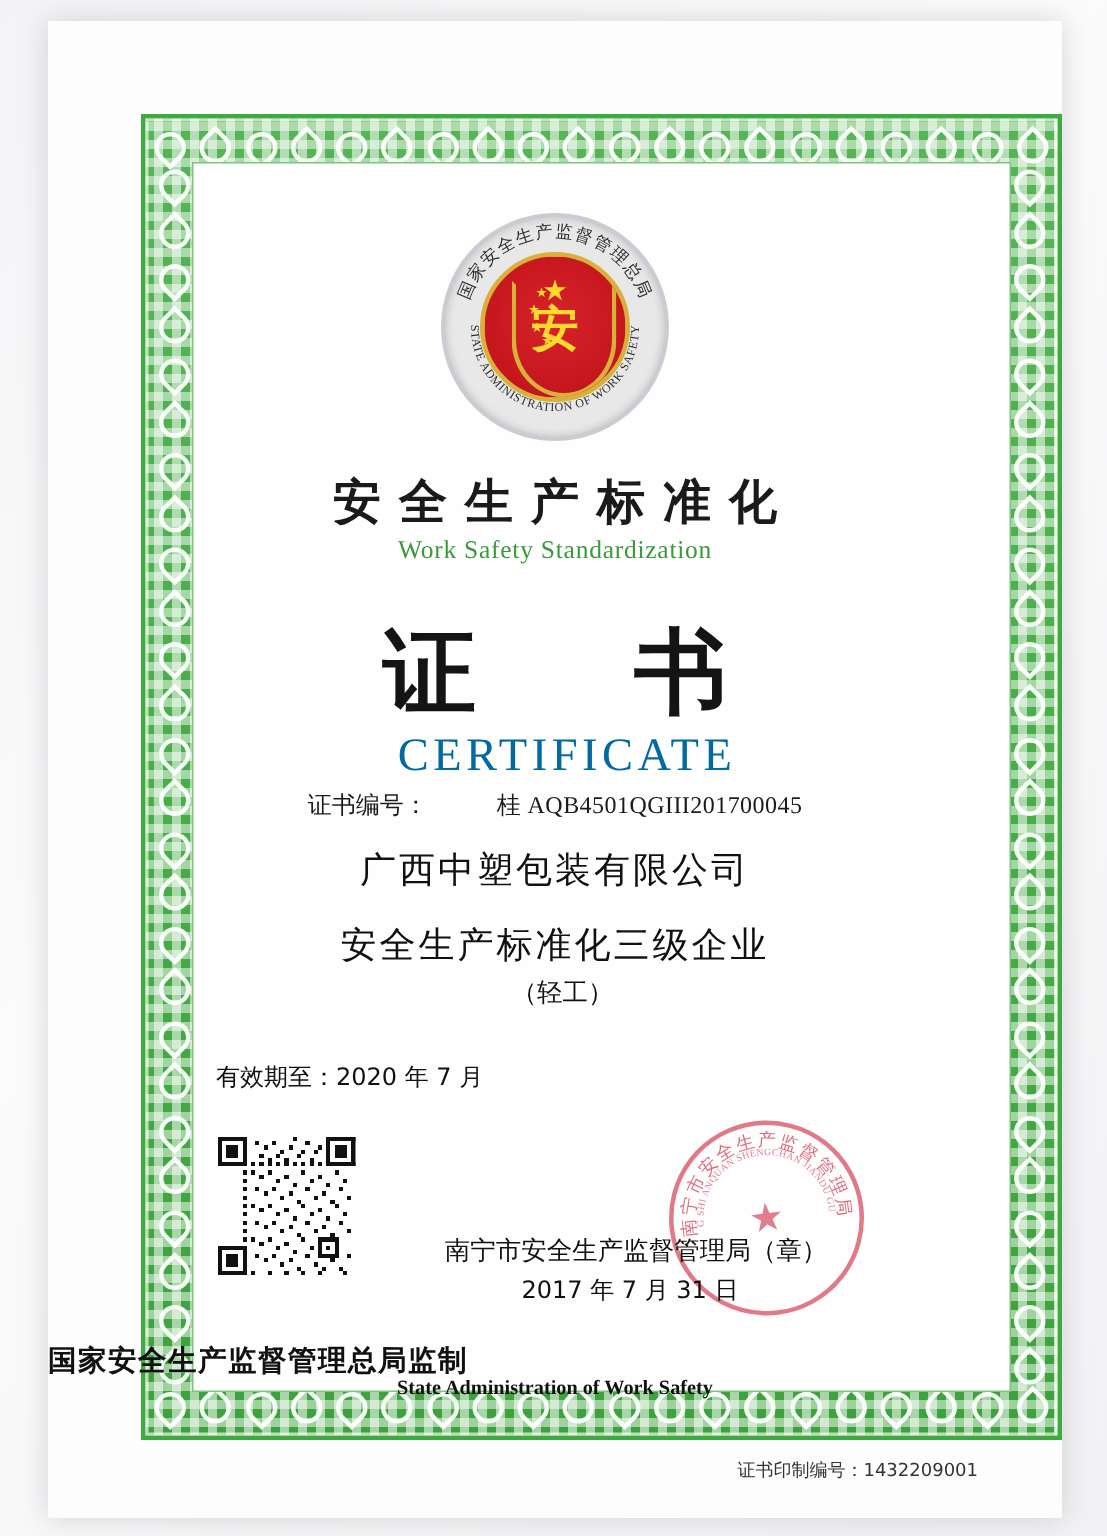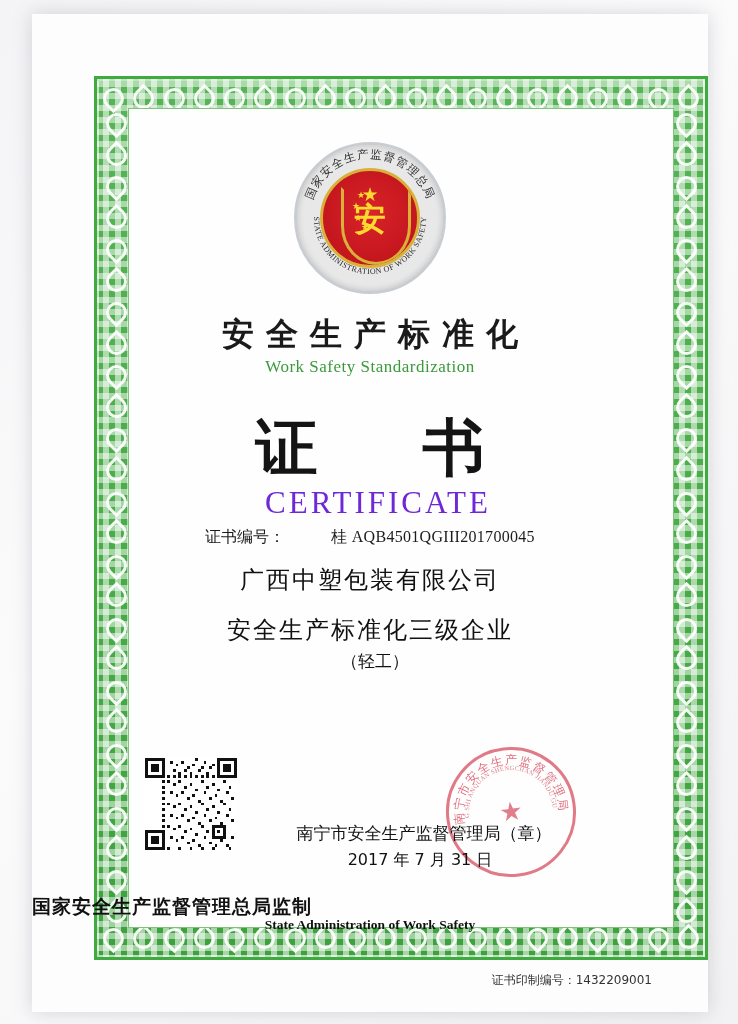--- a/index.html
+++ b/index.html
@@ -200,21 +200,21 @@
     color: #141414;
     font-family: Liberation Mono, monospace;
   }
   .cert-en {
     position: absolute;
     left: 16px; right: 0;
     top: 471px;
     text-align: center;
     font-size: 31px;
     letter-spacing: 3px;
-    color: #6d28d9;
+    color: #0369a1;
     font-family: "Liberation Serif", serif;
   }
 
   .cert-no {
     position: absolute;
     left: 0; right: 0;
     top: 513px;
     text-align: center;
     font-size: 16px;
     color: #1b1b1b;
@@ -501,20 +501,21 @@
     <div class="cert-en">CERTIFICATE</div>
 
     <div class="cert-no">
       <span>证书编号：</span><span class="num">桂 AQB4501QGIII201700045</span>
     </div>
 
     <div class="company">广西中塑包装有限公司</div>
     <div class="grade">安全生产标准化三级企业</div>
     <div class="industry">（轻工）</div>
 
+    <div class="valid">有效期至：2020 年 7 月</div>
 
     <div class="qr">
       <svg class="qr-grid" width="92" height="92" viewBox="0 0 33 33" shape-rendering="crispEdges">
         <rect width="33" height="33" fill="#ffffff"></rect>
         <g fill="#111111">
 
           <rect x="0" y="0" width="7" height="1"></rect>
             <rect x="0" y="6" width="7" height="1"></rect>
           <rect x="0" y="0" width="1" height="7"></rect>
             <rect x="6" y="0" width="1" height="7"></rect>

